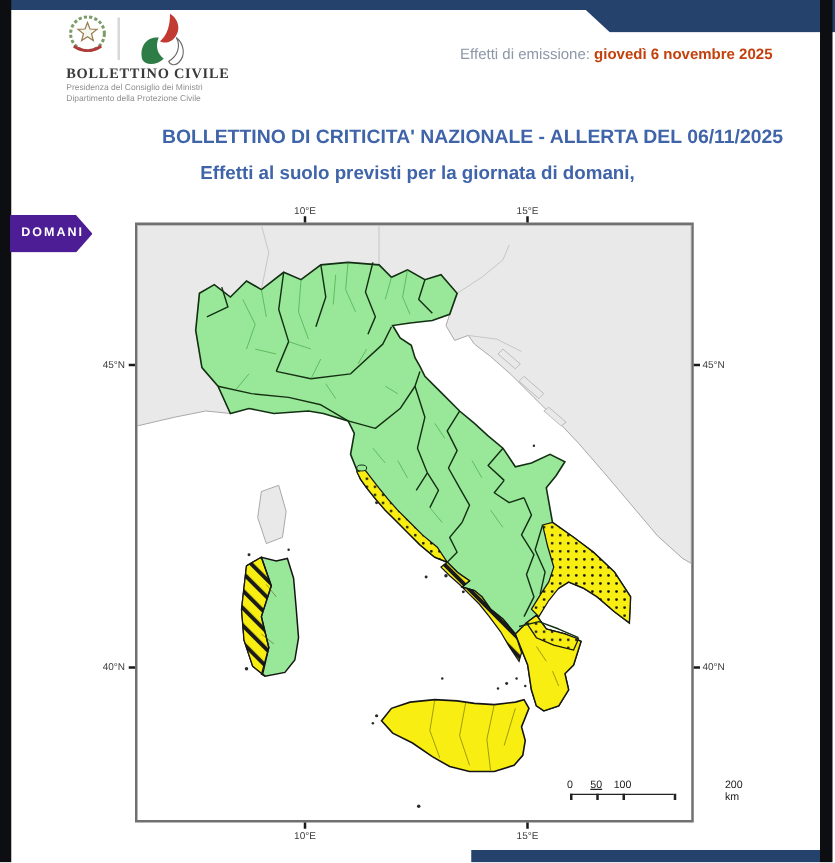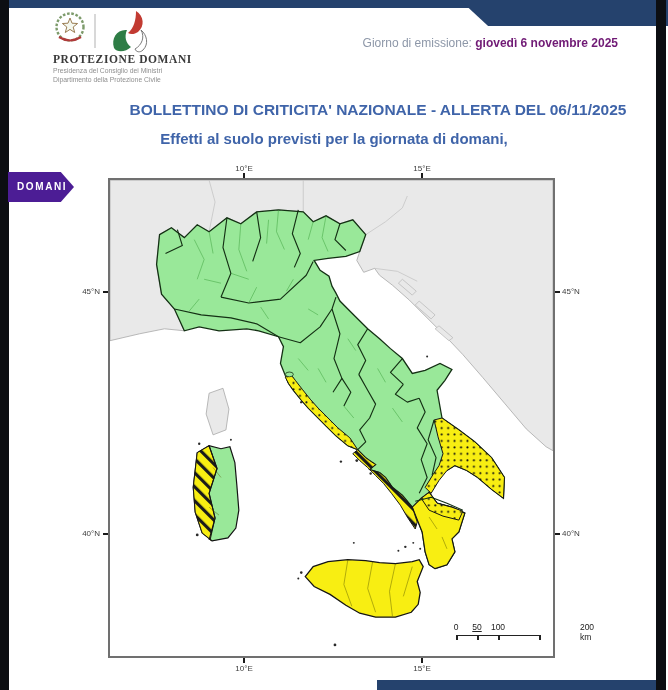--- a/index.html
+++ b/index.html
@@ -69,27 +69,27 @@
     </svg>
   </div>
   <div class="abs" id="logo-divider"></div>
   <div class="abs" style="left:102px;top:8px;">
     <svg width="50" height="48" viewBox="0 0 50 48">
       <path d="M34,3 C42,8 43,18 36,24 C33,26 29,27 26,25 C32,20 34,12 34,3 Z" fill="#c23b32"></path>
       <path d="M12,40 C9,30 15,21 25,22 C22,29 24,35 29,39 C24,44 15,45 12,40 Z" fill="#2e7d46"></path>
       <path d="M33,41 C40,37 43,29 39,22 C45,27 47,36 41,42 C38,45 34,44 33,41 Z" fill="#ffffff" stroke="#6b6b6b" stroke-width="0.9"></path>
     </svg>
   </div>
-  <div class="abs" id="org-name" style="color:#3a3a3a;">PROTEZIONE DOMANI</div>
+  <div class="abs" id="org-name" style="color:#3a3a3a;">BOLLETTINO CIVILE</div>
   <div class="abs org-sub" style="top:67px;color:#8f8f8f;">Presidenza del Consiglio dei Ministri</div>
   <div class="abs org-sub" style="top:75.5px;color:#8f8f8f;">Dipartimento della Protezione Civile</div>
 
   <div class="abs" id="bulletin-block">
     <div>
-      <span style="color:#8d97a8;">Giorno di emissione: </span><span style="color:#701a75;font-weight:bold;">giovedì 6 novembre 2025</span>
+      <span style="color:#8d97a8;">Effetti di emissione: </span><span style="color:#c2410c;font-weight:bold;">giovedì 6 novembre 2025</span>
     </div>
   </div>
 
   <div class="abs title-line" id="title-1" style="color:#3f64a9;">BOLLETTINO DI CRITICITA' NAZIONALE - ALLERTA DEL 06/11/2025</div>
   <div class="abs title-line" id="title-2" style="color:#3f64a9;">Effetti al suolo previsti per la giornata di domani,</div>
 
   <div class="abs" id="tab-domani" style="background:#4c1d95;">DOMANI</div>
 
   <div class="abs" id="map-box">
     <svg viewBox="0 0 447 480">

